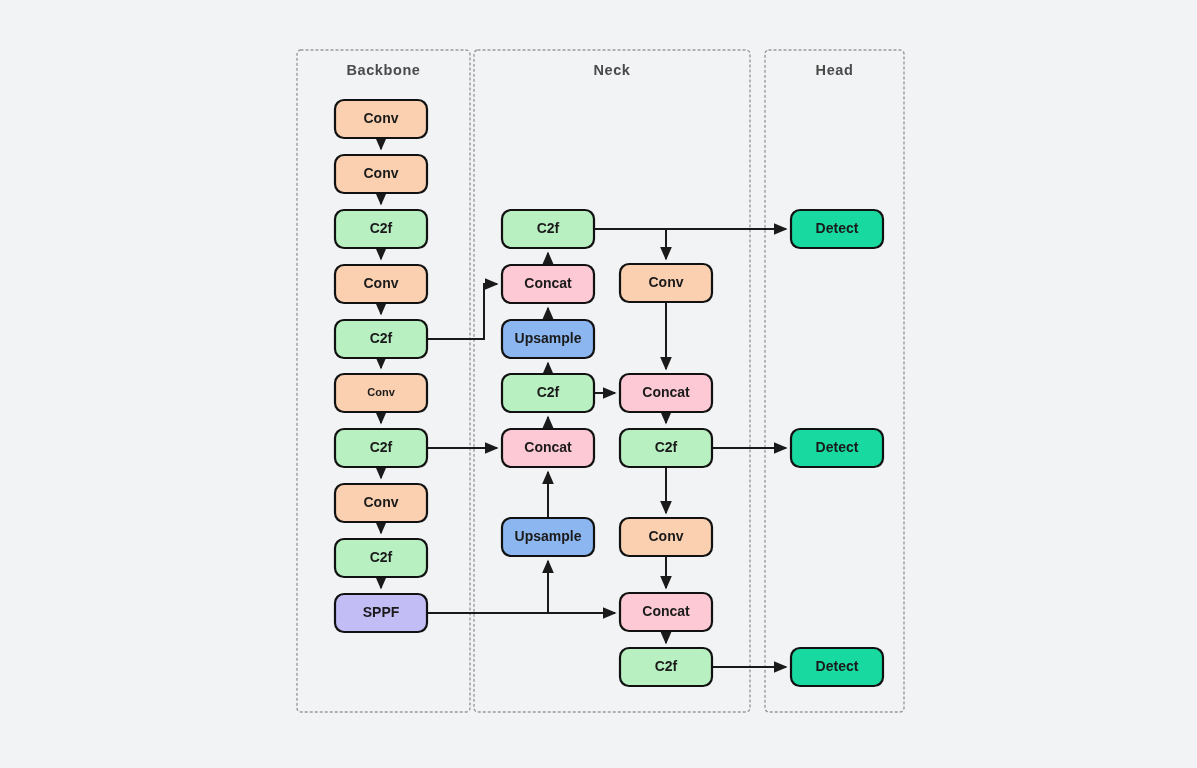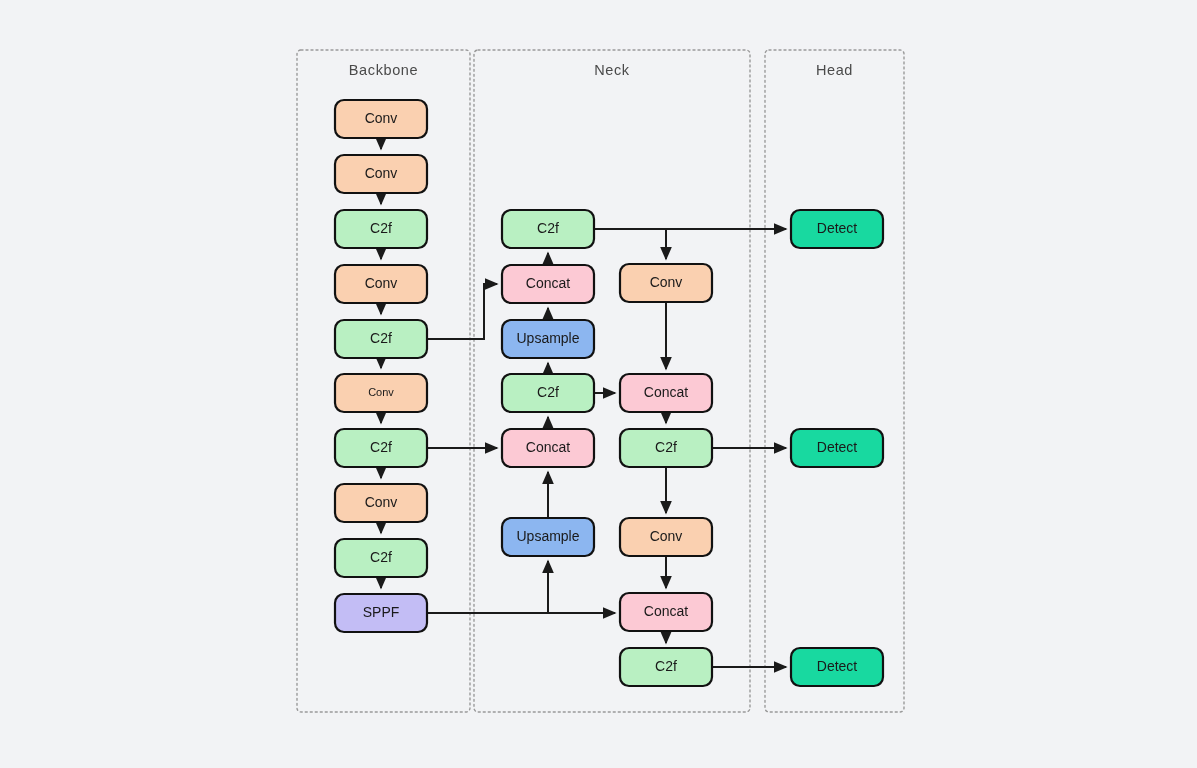--- a/index.html
+++ b/index.html
@@ -9,20 +9,21 @@
     background: #f2f3f5;
     width: 1197px;
     height: 768px;
     overflow: hidden;
     font-family: "Liberation Sans", sans-serif;
   }
   #diagram-root {
     position: relative;
     width: 1197px;
     height: 768px;
+    font-weight: bold;
   }
   svg#arch-svg {
     display: block;
     width: 1197px;
     height: 768px;
     background: #f2f3f5;
   }
   .panel-rect {
     fill: #f2f3f5;
     stroke: #9a9a9a;

